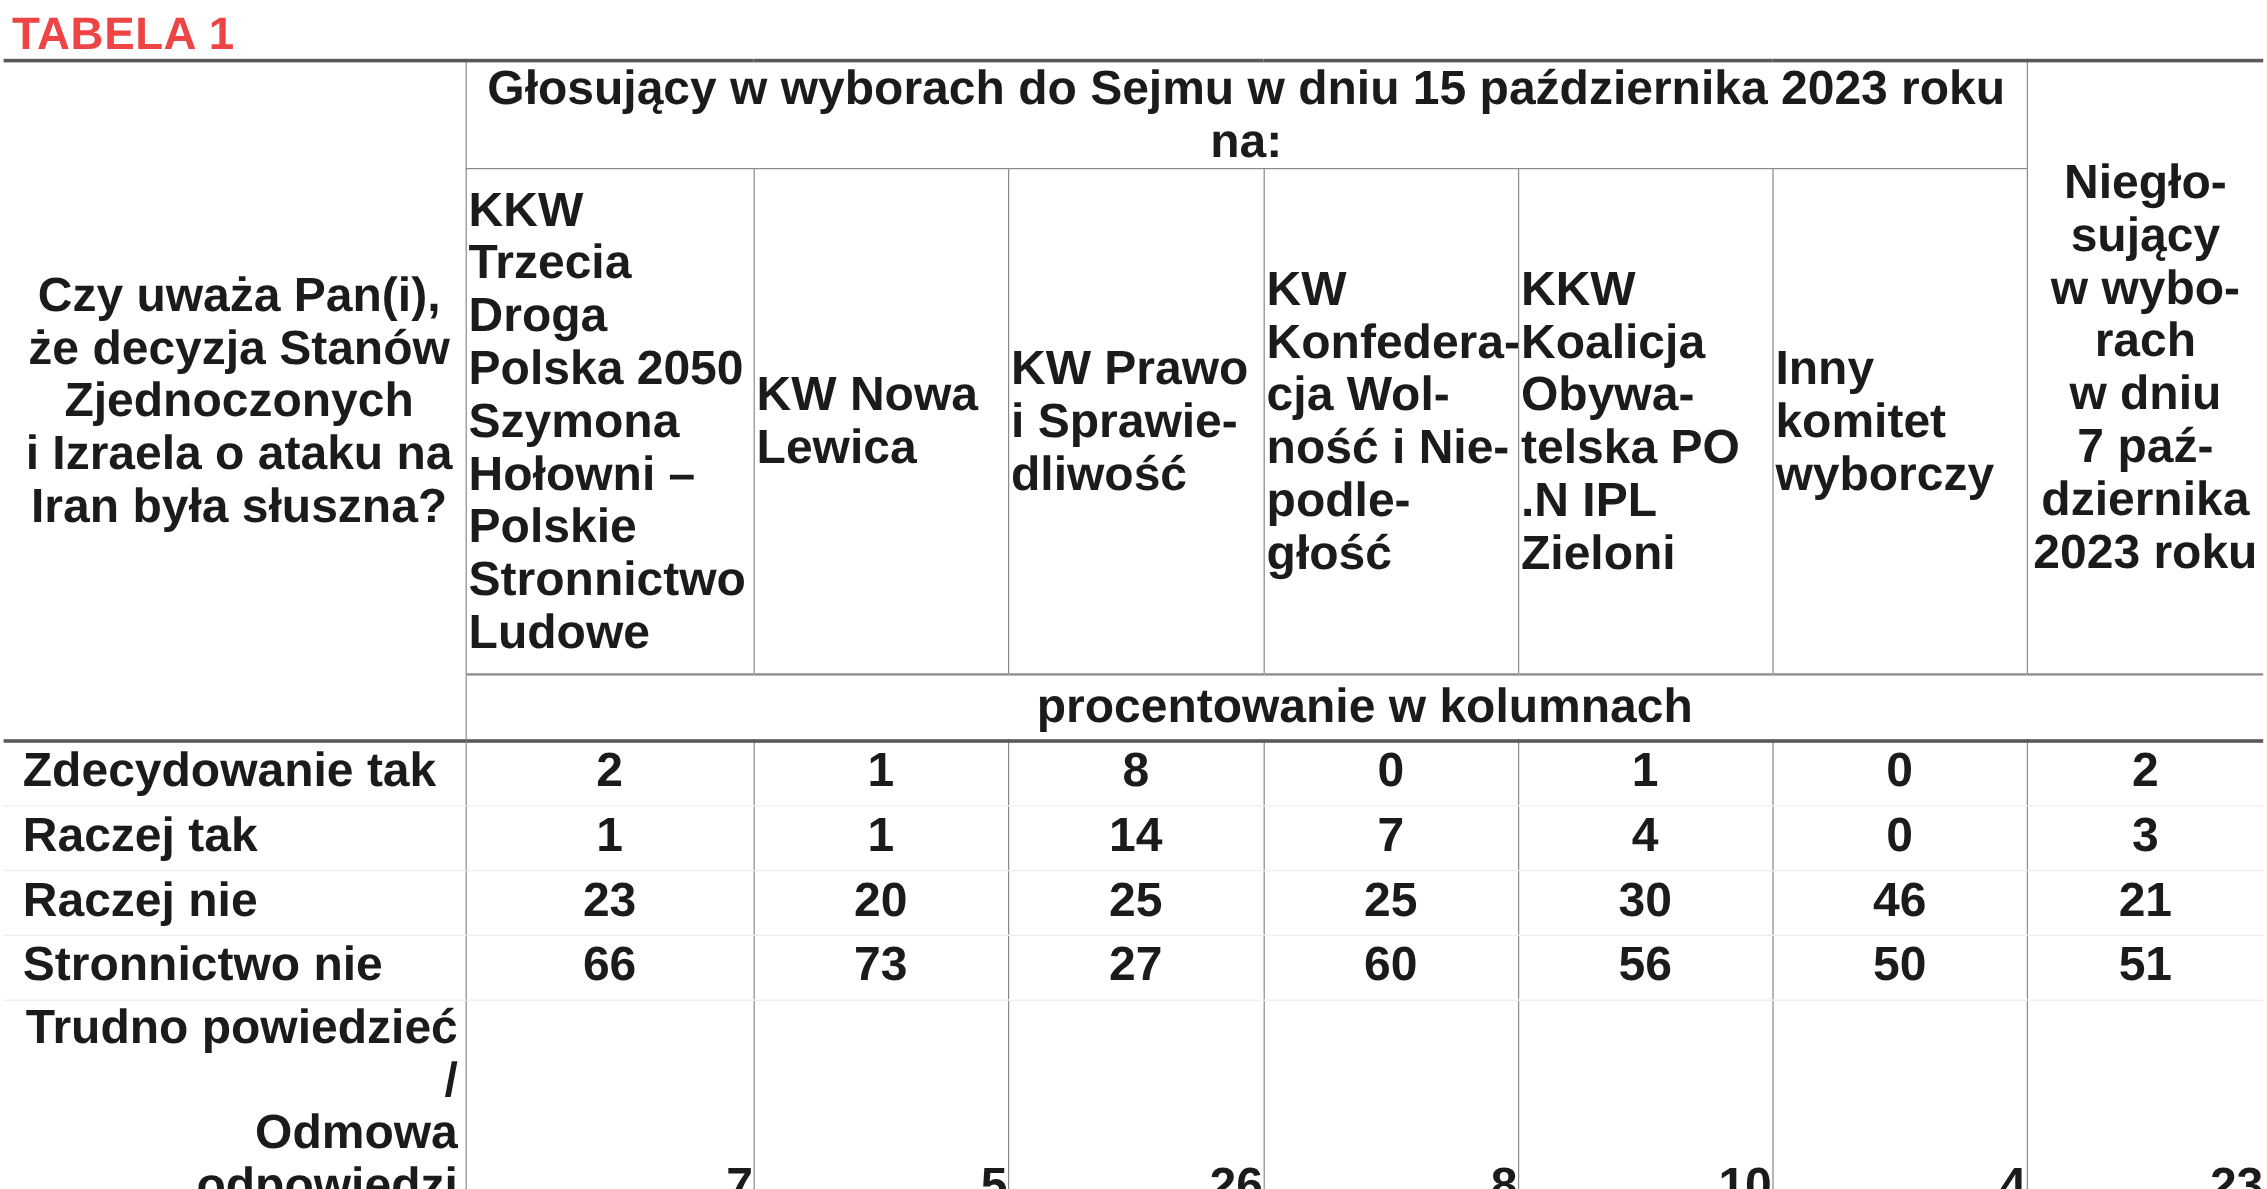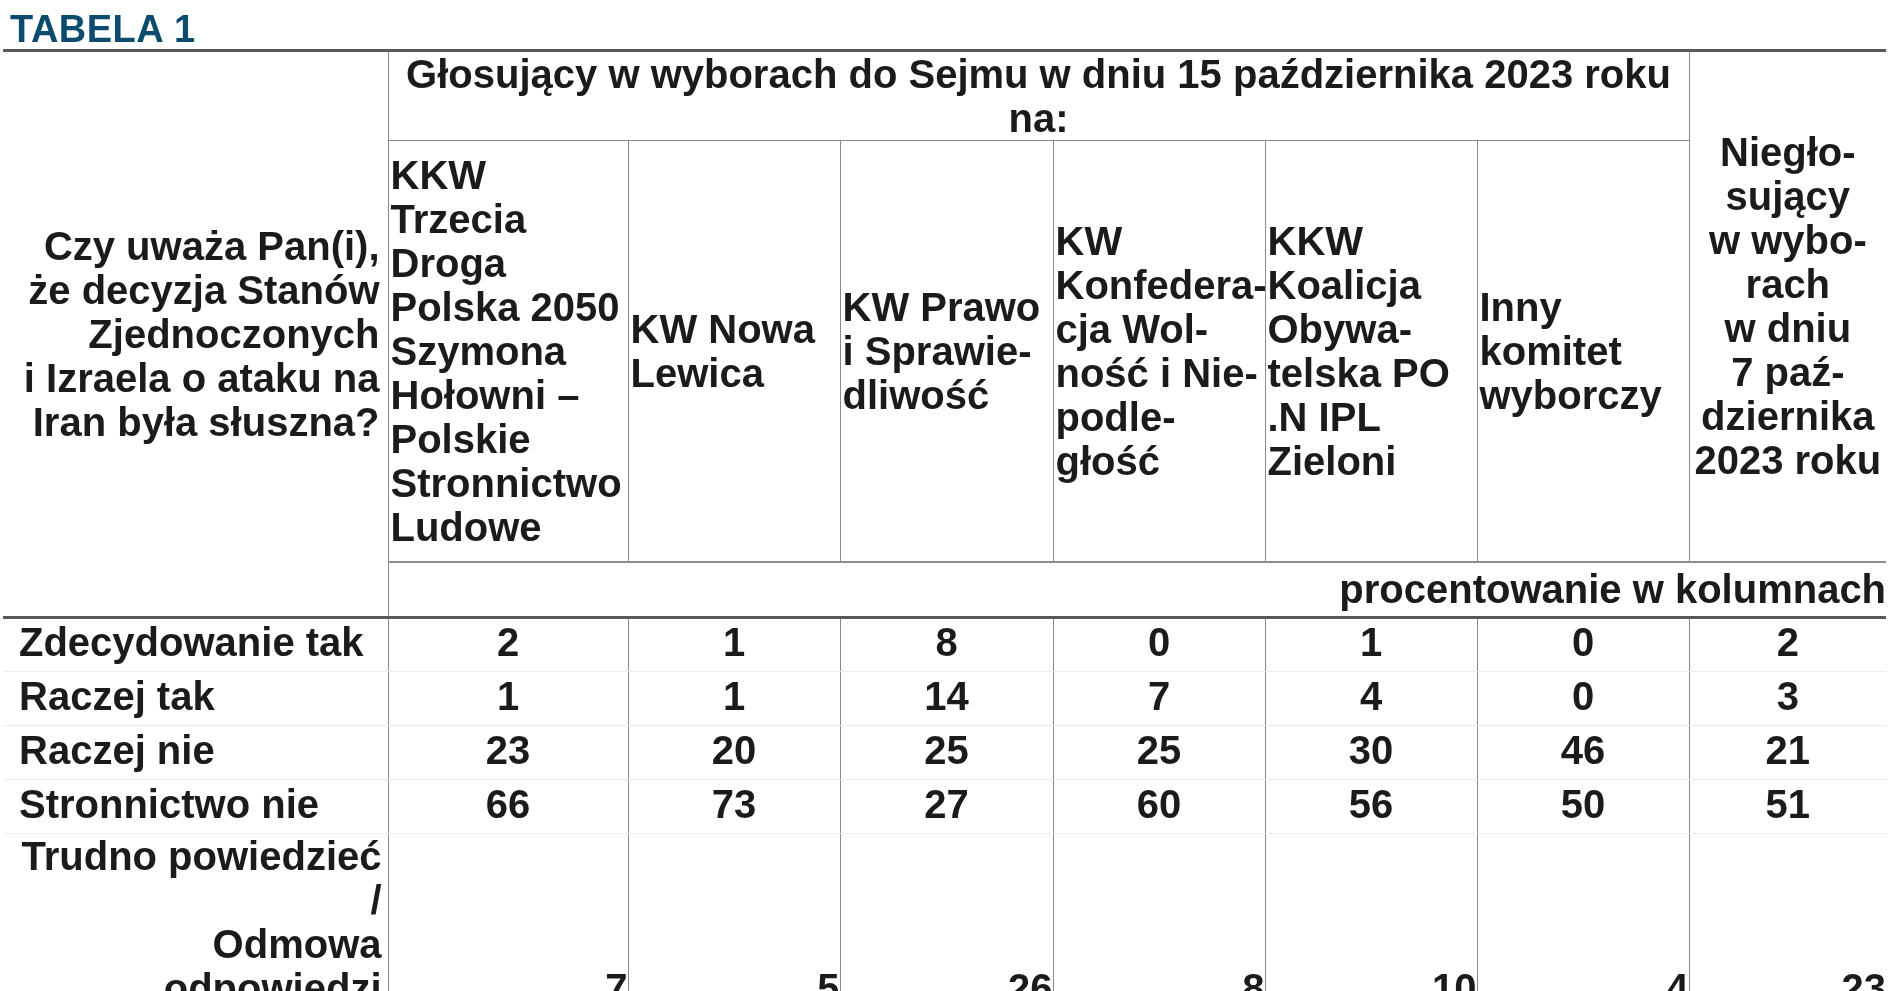--- a/index.html
+++ b/index.html
@@ -14,21 +14,21 @@
   }
   .page {
     position: relative;
     width: 1889px;
     height: 991px;
   }
   .doc-title {
     padding: 8px 0 0 10px;
     font-size: 38px;
     font-weight: bold;
-    color: #0c4a6e;
+    color: #ef4444;
     letter-spacing: 0.5px;
     height: 49px;
     box-sizing: border-box;
   }
   table.cbos {
     border-collapse: collapse;
     table-layout: fixed;
     width: 1883px;
     margin-left: 3px;
     font-size: 40px;
@@ -39,21 +39,21 @@
   }
   td, th {
     font-weight: bold;
     white-space: pre-line;
     box-sizing: border-box;
     padding: 0;
     margin-top: 16px;
   }
   
   .q-cell {
-    text-align: right;
+    text-align: center;
     vertical-align: middle;
     padding-left: 16px;
     padding-right: 8px;
     border-right: 1px solid #8a8a8a;
     border-bottom: 3px solid #5a5a5a;
   }
   .group-header {
     text-align: center;
     vertical-align: middle;
     height: 53px;
@@ -69,21 +69,21 @@
     padding: 4px 2px;
   }
   .nonvoter-cell {
     text-align: center;
     vertical-align: middle;
     border-left: 1px solid #8a8a8a;
     border-bottom: 2px solid #8f8f8f;
     padding: 4px 2px;
   }
   .subheader-cell {
-    text-align: right;
+    text-align: center;
     vertical-align: middle;
     height: 56px;
     border-bottom: 3px solid #5a5a5a;
   }
   
   tr.body-row td {
     vertical-align: bottom;
     padding-bottom: 7px;
     border-bottom: 1px solid #ededed;
     height: 54px;

